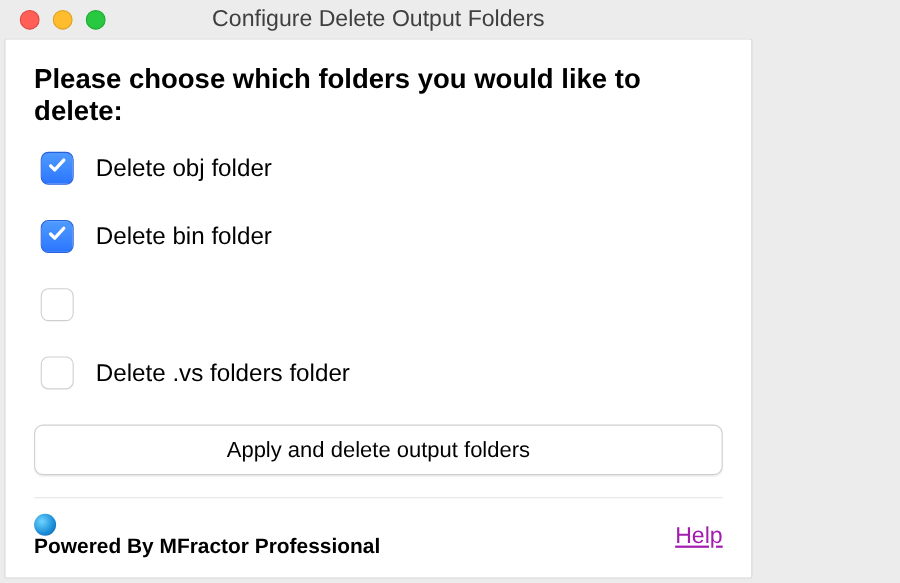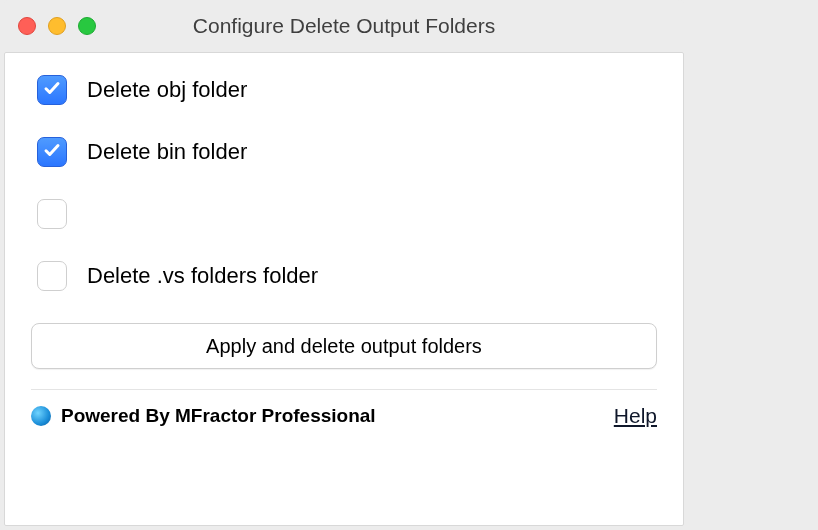--- a/index.html
+++ b/index.html
@@ -122,55 +122,55 @@
     .footer {
       display: flex;
       align-items: center;
       justify-content: space-between;
       margin-top: 20px;
       padding-top: 14px;
       border-top: 1px solid #e4e4e4;
     }
     .powered-by {
       display: flex;
-      align-items: center;
-      gap: 10px;
+      flex-direction: column;
     }
     .mfractor-icon {
       width: 20px;
       height: 20px;
       border-radius: 50%;
       background: radial-gradient(circle at 35% 35%, #6fd4ff, #1a8dd8 60%, #0d5a9a);
     }
     .powered-text {
       font-size: 19px;
       font-weight: 700;
       color: #000;
     }
     .help-link {
-      color: #0f172a;
+      color: #a21caf;
       font-size: 21px;
       text-decoration: underline;
       cursor: pointer;
     }
   </style>
 </head>
 <body>
 
 <div class="window">
   <div class="titlebar">
     <div class="traffic-lights">
       <div class="traffic-light tl-close"></div>
       <div class="traffic-light tl-minimize"></div>
       <div class="traffic-light tl-maximize"></div>
     </div>
     <div class="title">Configure Delete Output Folders</div>
   </div>
 
   <div class="content">
+    <div class="heading">Please choose which folders you would like to delete:</div>
 
     <div class="checkbox-list">
 
       <div class="checkbox-row">
         <div class="checkbox checked">
           <span class="checkmark">
             <svg width="18" height="18" viewBox="0 0 24 24" fill="none" stroke="white" stroke-width="4" stroke-linecap="round" stroke-linejoin="round">
                 <polyline points="4 13 9 18 20 6"></polyline>
               </svg>
           </span>

